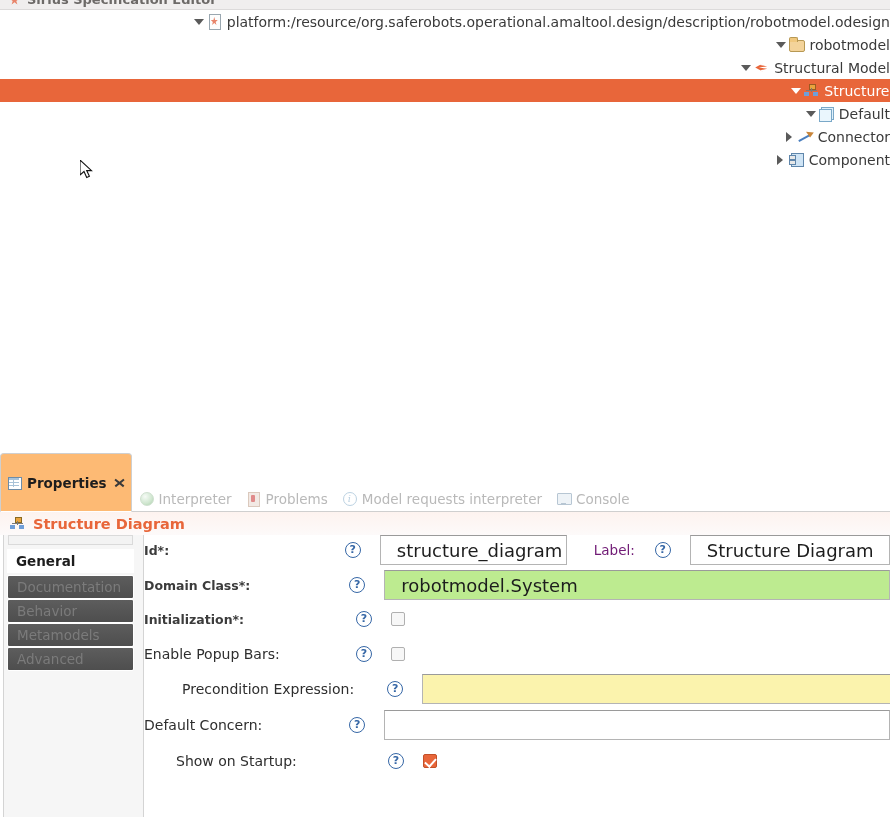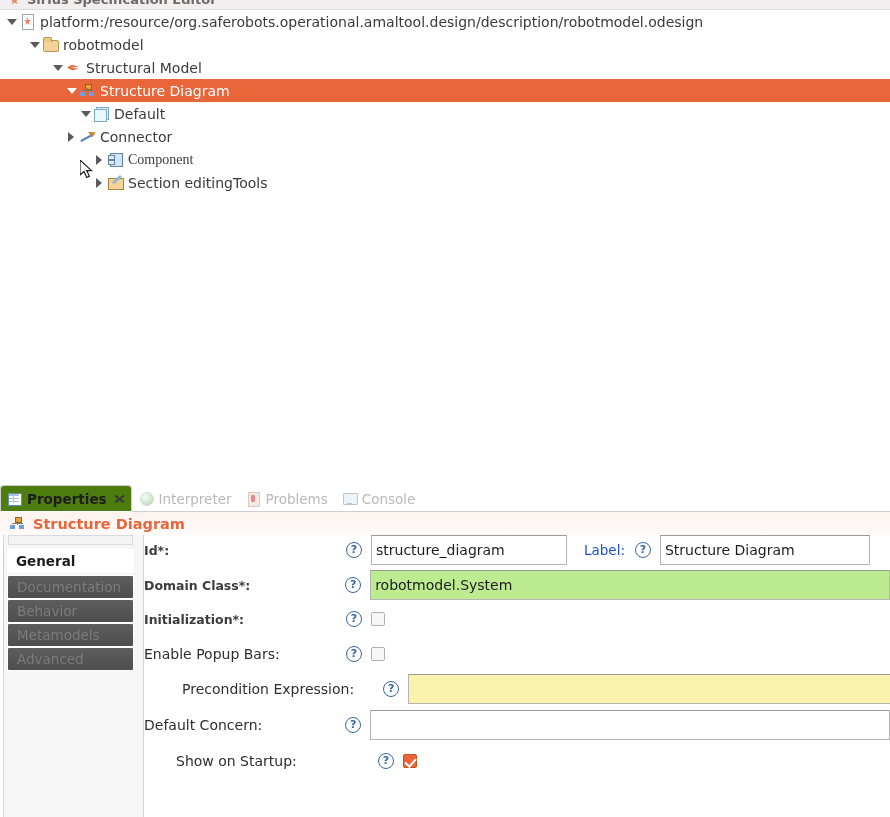--- a/index.html
+++ b/index.html
@@ -65,20 +65,21 @@
     overflow: hidden;
   }
   .tree-row {
     height: 23px;
     display: flex;
     align-items: center;
     white-space: nowrap;
     font-size: 14px;
     color: #3a3a3a;
     padding-left: 4px;
+    justify-content: flex-end;
   }
   .tree-row.selected {
     background: #e8663a;
     color: #ffffff;
     width: 890px;
   }
   .twisty {
     width: 15px;
     min-width: 15px;
     height: 23px;
@@ -275,26 +276,26 @@
     gap: 5px;
     height: 25px;
     padding: 0 7px;
     font-size: 13.5px;
     color: #b9b9b9;
     white-space: nowrap;
   }
   .vtab.active {
     color: #1d1d1d;
     font-weight: bold;
-    background: #4d7c0f;
+    background: #fdba74;
     border: 1px solid #cfcfcf;
     border-bottom: 1px solid #ffffff;
     border-radius: 4px 4px 0 0;
     margin-bottom: -1px;
-    padding: 0 6px;
+    padding: 16px 6px;
   }
   .vtab-ico { width: 15px; height: 15px; position: relative; display: inline-block; }
 
   .ico-properties::before {
     content: "";
     position: absolute; left: 1px; top: 2px;
     width: 12px; height: 11px;
     border: 1px solid #6d8ca8;
     background: #ffffff;
   }
@@ -459,20 +460,21 @@
     right: 0;
     height: 282px;
   }
   .frow {
     position: absolute;
     left: 0;
     width: 757px;
     height: 30px;
     display: flex;
     align-items: center;
+    gap: 10px;
   }
   .flabel {
     width: 213px;
     padding-left: 11px;
     box-sizing: border-box;
     font-size: 12.5px;
     font-weight: bold;
     color: #3c3c3c;
     white-space: nowrap;
   }
@@ -496,22 +498,22 @@
     font-family: "DejaVu Sans", sans-serif;
   }
   .finput {
     height: 30px;
     background: #ffffff;
     border: 1px solid #b4b4b4;
     border-top-color: #9a9a9a;
     box-sizing: border-box;
     display: flex;
     align-items: center;
-    padding: 0 4px;
-    font-size: 14px;
+    padding: 0 16px;
+    font-size: 18px;
     color: #1d1d1d;
     overflow: hidden;
     white-space: nowrap;
   }
   .finput.green { background: #bdeb90; }
   .finput.yellow { background: #fbf3ad; }
 
   .cbox {
     width: 14px; height: 14px;
     border: 1px solid #b0b0b0;
@@ -529,21 +531,21 @@
     position: absolute;
     left: 3px; top: 1px;
     width: 5px; height: 9px;
     border: solid #ffffff;
     border-width: 0 2px 2px 0;
     transform: rotate(42deg);
   }
 
   .sep-label {
     font-size: 13.5px;
-    color: #1d4ed8;
+    color: #701a75;
     margin-right: 10px;
     white-space: nowrap;
   }
 </style>
 </head>
 <body>
 
 <div class="titlebar">
   <div class="titlebar-inner">
     <span class="tb-icon"></span>
@@ -585,31 +587,26 @@
     <span class="ic ic-layer"></span>
     <span class="lbl">Default</span>
   </div>
 
   <div class="tree-row" style="padding-left:64px;">
     <span class="twisty closed"></span>
     <span class="ic ic-connector"></span>
     <span class="lbl">Connector</span>
   </div>
 
-  <div class="tree-row" style="padding-left:92px;font-family:Liberation Serif, serif;">
+  <div class="tree-row" style="padding-left:92px;">
     <span class="twisty closed"></span>
     <span class="ic ic-component"></span>
     <span class="lbl">Component</span>
   </div>
 
-  <div class="tree-row" style="padding-left:92px;">
-    <span class="twisty closed"></span>
-    <span class="ic ic-tools"></span>
-    <span class="lbl">Section editingTools</span>
-  </div>
 
   <svg class="cursor" viewBox="0 0 13 19">
     <polygon points="0,0 0,15 4,11.5 6.7,17.5 9.4,16.3 6.7,10.6 11.5,10.6" fill="#ffffff" stroke="#111111" stroke-width="1.1"></polygon>
   </svg>
 </div>
 
 <div class="bottom-panel">
 
   <div class="view-tabs">
     <div class="vtab active">
@@ -619,20 +616,24 @@
     </div>
     <div class="vtab">
       <span class="vtab-ico ico-interpreter"></span>
       <span>Interpreter</span>
     </div>
     <div class="vtab">
       <span class="vtab-ico ico-problems"></span>
       <span>Problems</span>
     </div>
     <div class="vtab">
+      <span class="vtab-ico ico-info"></span>
+      <span>Model requests interpreter</span>
+    </div>
+    <div class="vtab">
       <span class="vtab-ico ico-console"></span>
       <span>Console</span>
     </div>
   </div>
 
   <div class="form-title">
     <span class="ic ic-diagram" style="margin-right:2px;">
         <i class="stem"></i>
         <i class="bar"></i>
       </span>

